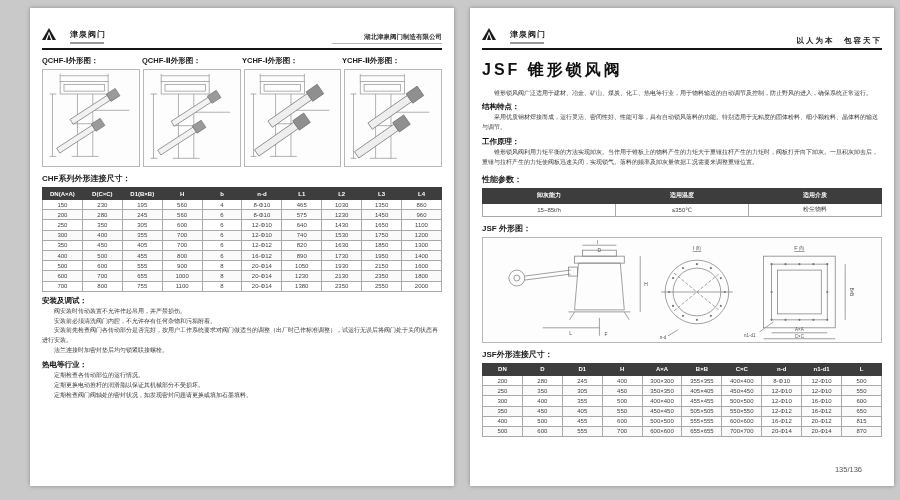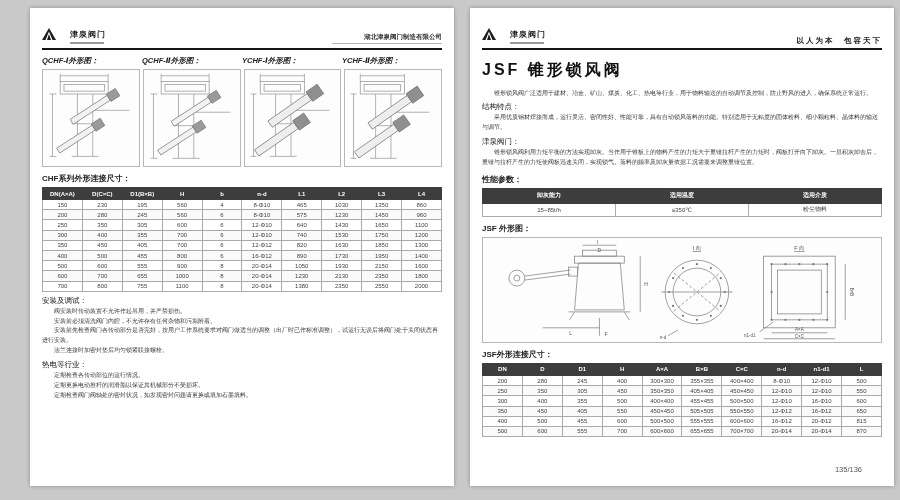--- a/index.html
+++ b/index.html
@@ -27,38 +27,38 @@
   .logo-texts{line-height:1;}
   .logo-text{font-weight:bold;font-size:8px;letter-spacing:1px;}
   .logo-subline{height:2px;width:34px;background:#9a9a9a;margin-top:2px;}
   .hdr-right{text-align:right;line-height:1;}
   .company-name{font-size:6.5px;font-weight:bold;color:#333;}
   .company-subline{height:1.5px;width:110px;background:#b5b5b5;margin-top:2px;margin-left:auto;}
   .slogan{font-size:7.5px;font-weight:bold;letter-spacing:2px;color:#222;}
 
   
   .diagram-titles{display:flex;margin:6px 0 3px;}
-  .diagram-titles span{flex:1;font-size:7.5px;font-weight:bold;white-space:nowrap;font-style:italic;}
+  .diagram-titles span{flex:1;font-size:7.5px;font-weight:bold;white-space:nowrap;}
   .diagram-row{display:flex;gap:3px;height:98px;}
   .diagram-box{flex:1;border:1px solid #b8b8b8;background:#fdfdfd;}
   .diagram-box svg{width:100%;height:100%;display:block;}
 
   .tbl-title{font-size:8px;font-weight:bold;margin:6px 0 3px;}
   table.dim{width:100%;border-collapse:collapse;text-align:center;table-layout:fixed;}
   table.dim th{
     background:#3d3d3d;color:#fff;font-size:6px;font-weight:bold;
     padding:2.5px 0;border:1px solid #3d3d3d;
   }
   table.dim td{
     font-size:6px;color:#444;border:1px solid #aaa;padding:1.6px 0;
     overflow:hidden;white-space:nowrap;
   }
   table.dim tr:nth-child(even) td{background:#fafafa;}
 
-  .sec-title{font-size:7.5px;font-weight:normal;margin:4px 0 1px;color:#111;}
+  .sec-title{font-size:7.5px;font-weight:bold;margin:4px 0 1px;color:#111;}
   .sec-body .para{
     font-size:6px;line-height:1.65;color:#3a3a3a;text-indent:2em;
   }
 
   
   .main-title{
     font-size:16px;font-weight:bold;letter-spacing:3px;
     margin:10px 0 7px;color:#111;
   }
   .intro .para{font-size:6px;line-height:1.7;color:#3a3a3a;text-indent:2em;}
@@ -397,21 +397,21 @@
     <div class="para">锥形锁风阀广泛适用于建材、冶金、矿山、煤炭、化工、热电等行业，用于物料输送的自动调节及控制，防止野风的进入，确保系统正常运行。</div>
   </div>
 
   <div class="section">
     <div class="sec-title">结构特点：</div>
     <div class="sec-body">
       <div class="para">采用优质钢材焊接而成，运行灵活、密闭性好、性能可靠，具有自动锁风落料的功能。特别适用于无粘度的固体粉料、细小颗粒料、晶体料的输送与调节。</div>
     </div>
   </div>
   <div class="section">
-    <div class="sec-title">津泉阀门：</div>
+    <div class="sec-title">工作原理：</div>
     <div class="sec-body">
       <div class="para">锥形锁风阀利用力矩平衡的方法实现卸灰。当作用于锥板上的物料产生的力矩大于重锤拉杆产生的力矩时，阀板打开向下卸灰。一旦积灰卸去后，重锤与拉杆产生的力矩使阀板迅速关闭，实现锁气。落料的频率及卸灰量依据工况需要来调整重锤位置。</div>
     </div>
   </div>
 
   <div class="tbl-title">性能参数：</div>
   <table class="dim">
     <thead>
         <tr>
           <th>卸灰能力</th>

